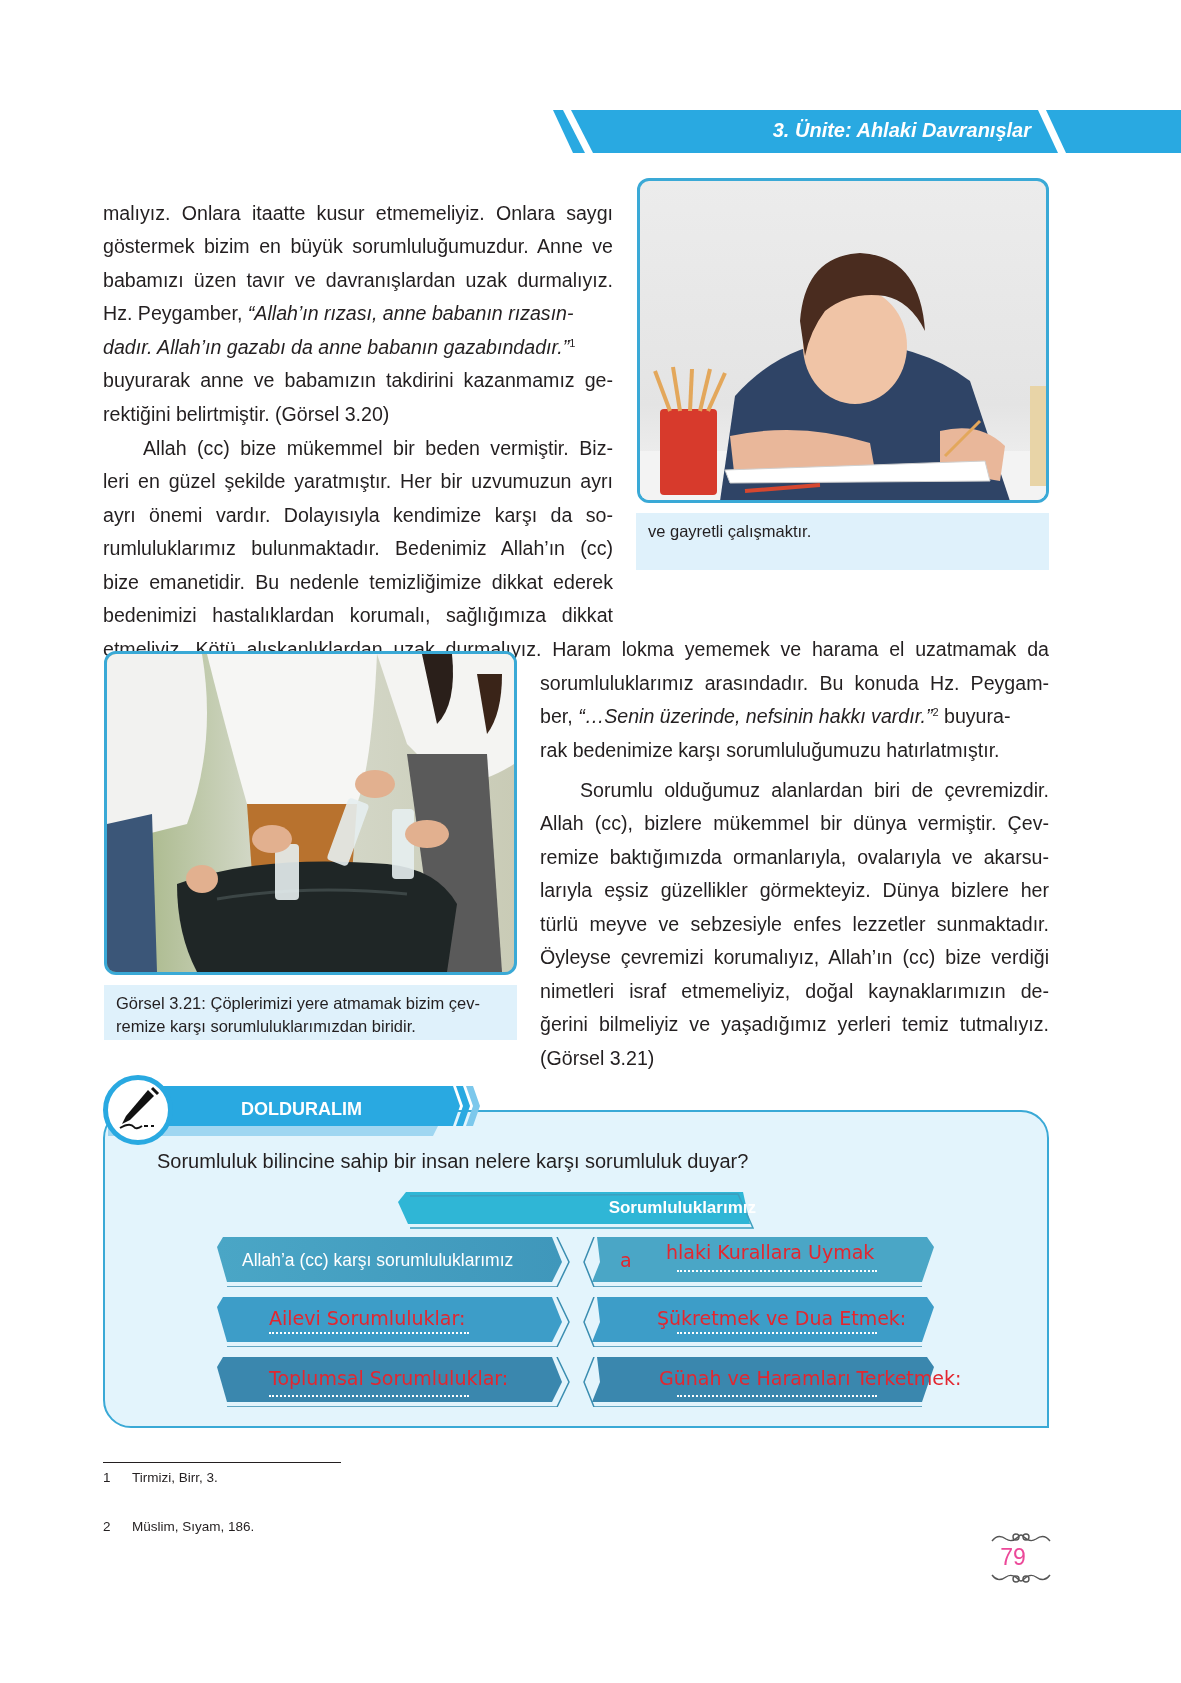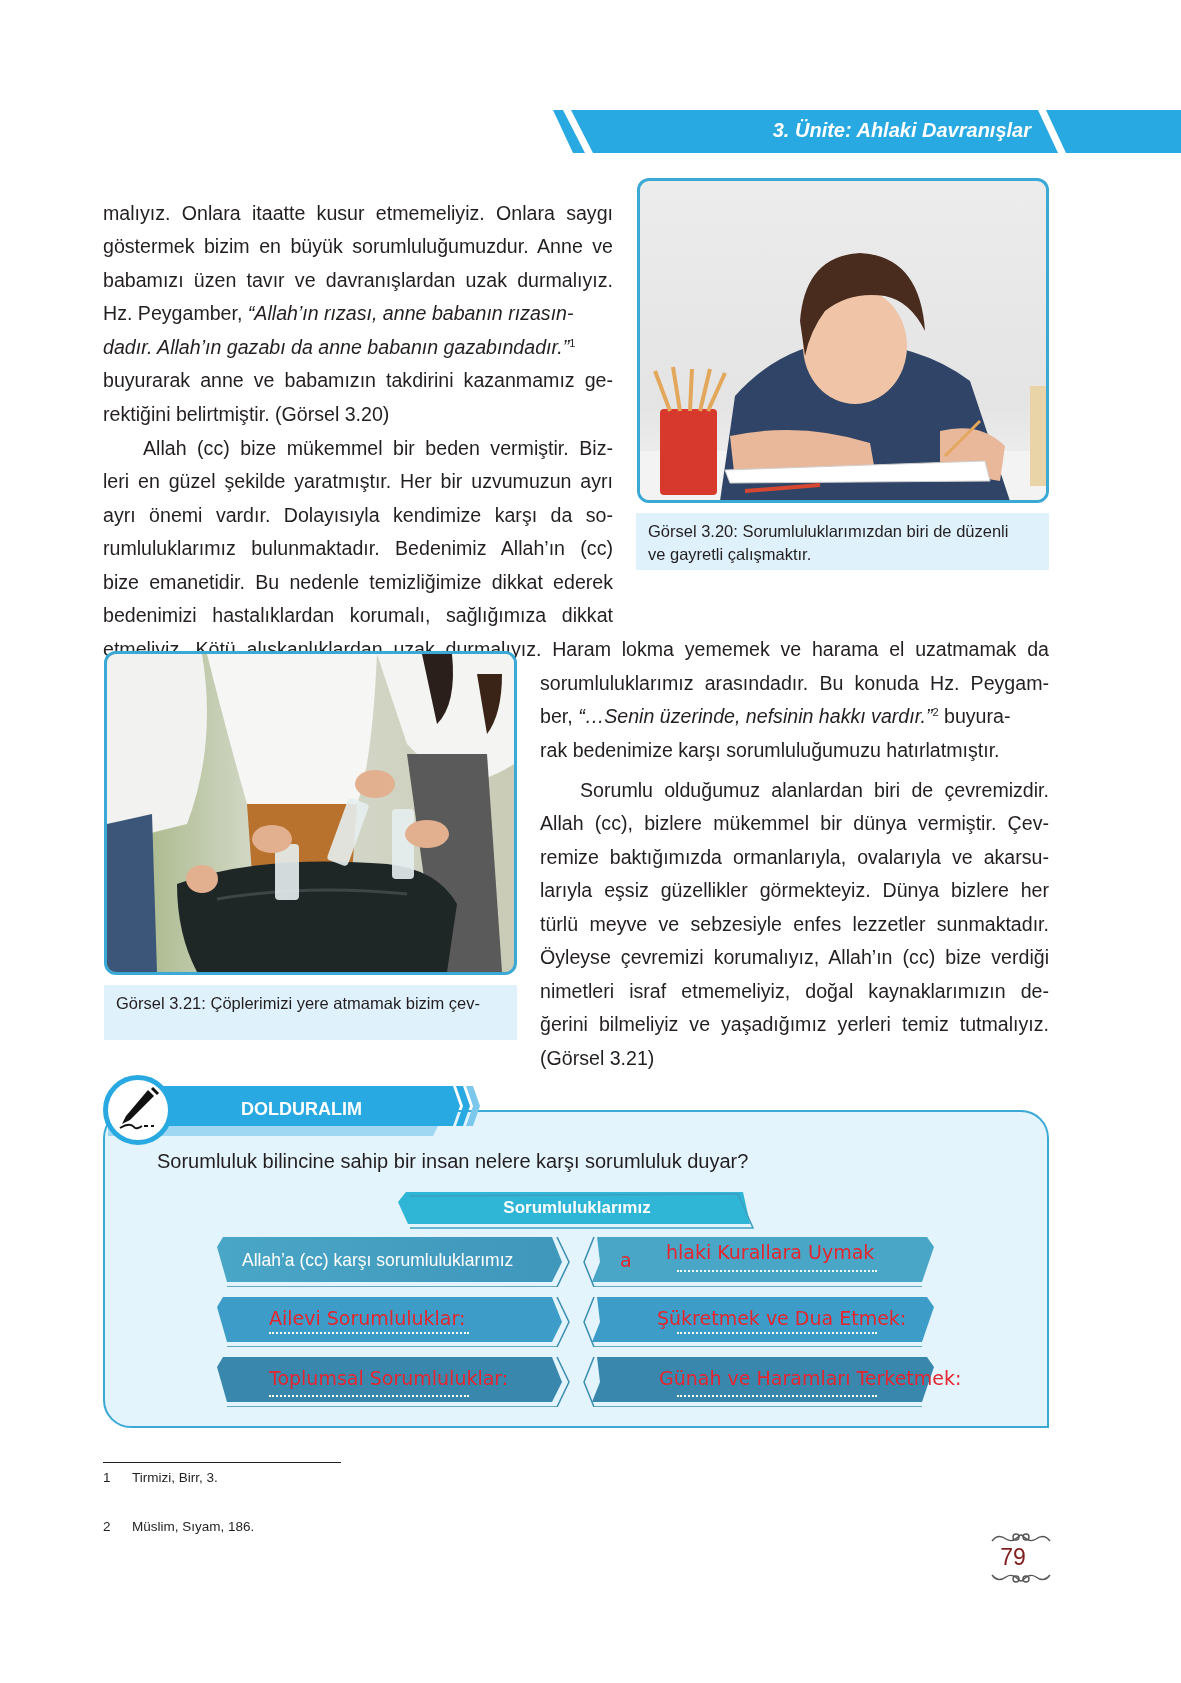--- a/index.html
+++ b/index.html
@@ -34,21 +34,21 @@
 
   .node { position:absolute; }
   .node svg { position:absolute; left:0; top:0; }
   .node-text { position:absolute; white-space:nowrap; }
   .hw { color:#e3262f; font-family:"DejaVu Sans", sans-serif; font-size:19px; }
   .dots { position:absolute; border-bottom:2px dotted #ffffff; height:0; }
 
   .footline { left:103px; top:1462px; width:238px; height:0; border-top:1.5px solid #231f20; }
   .fn { font-size:13.5px; line-height:22px; }
   .pageno { left:990px; top:1531px; width:62px; height:54px; text-align:center; }
-  .pageno-num { position:absolute; left:0; right:16px; top:13px; font-size:23px; color:#7f1d1d; }
+  .pageno-num { position:absolute; left:0; right:16px; top:13px; font-size:23px; color:#ec4899; }
 </style>
 </head>
 <body>
 
 <div class="abs hdr">
   <svg width="628" height="43" viewBox="0 0 628 43">
     <polygon points="0,0 10,0 32,43 20,43" fill="#29a9e1"></polygon>
     <polygon points="18,0 485,0 505,43 40,43" fill="#29a9e1"></polygon>
     <polygon points="493,0 628,0 628,43 513,43" fill="#29a9e1"></polygon>
   </svg>
@@ -100,21 +100,20 @@
         <line x1="60" y1="230" x2="70" y2="188"></line>
       <line x1="68" y1="230" x2="85" y2="192"></line>
     </g>
 
     <rect x="390" y="205" width="16" height="100" fill="#e8d4a7"></rect>
     <line x1="105" y1="310" x2="180" y2="304" stroke="#d7472f" stroke-width="4"></line>
     <line x1="305" y1="275" x2="340" y2="240" stroke="#e3a75b" stroke-width="3"></line>
   </svg>
 </div>
 <div class="abs cap" style="left:636px;top:513px;width:413px;height:57px;">
-  <div>Görsel 3.20: Sorumluluklarımızdan biri de düzenli</div>
   <div>ve gayretli çalışmaktır.</div>
 </div>
 
 <div class="abs fig" style="left:104px;top:651px;width:413px;height:324px;background:linear-gradient(90deg,#9eb07a 0%,#d8dccf 40%,#c9cbb6 100%);">
   <svg width="407" height="318" viewBox="0 0 407 318">
 
     <path d="M0,0 L95,0 Q110,90 80,170 L0,190 Z" fill="#f2f2f0"></path>
     <path d="M100,0 L270,0 Q265,110 250,150 L140,150 Q120,80 100,0 Z" fill="#f6f6f4"></path>
     <path d="M270,0 L407,0 L407,110 Q360,140 330,120 L300,90 Z" fill="#f4f4f2"></path>
 
@@ -135,20 +134,21 @@
     <rect x="285" y="155" width="22" height="70" rx="4" fill="#e6eef0" opacity="0.9"></rect>
 
     <ellipse cx="95" cy="225" rx="16" ry="14" fill="#e2b08f"></ellipse>
     <ellipse cx="165" cy="185" rx="20" ry="14" fill="#e2b08f"></ellipse>
     <ellipse cx="268" cy="130" rx="20" ry="14" fill="#e2b08f"></ellipse>
     <ellipse cx="320" cy="180" rx="22" ry="14" fill="#e2b08f"></ellipse>
   </svg>
 </div>
 <div class="abs cap" style="left:104px;top:985px;width:413px;height:55px;">
   <div>Görsel 3.21: Çöplerimizi yere atmamak bizim çev-</div>
+  <div>remize karşı sorumluluklarımızdan biridir.</div>
 </div>
 
 <div>
   <div class="para-line just" style="left:540px;top:639px;width:509px;">sorumluluklarımız arasındadır. Bu konuda Hz. Peygam-</div>
   <div class="para-line" style="left:540px;top:672px;width:509px;">
     <span>ber, </span><span class="it">“…Senin üzerinde, nefsinin hakkı vardır.”</span><sup>2</sup><span> buyura-</span>
   </div>
   <div class="para-line" style="left:540px;top:706px;width:509px;">rak bedenimize karşı sorumluluğumuzu hatırlatmıştır.</div>
   <div class="para-line just" style="left:580px;top:746px;width:469px;">Sorumlu olduğumuz alanlardan biri de çevremizdir.</div>
   <div class="para-line just" style="left:540px;top:779px;width:509px;">Allah (cc), bizlere mükemmel bir dünya vermiştir. Çev-</div>
@@ -180,21 +180,21 @@
     <line x1="43" y1="46" x2="46" y2="46" stroke="#111" stroke-width="2"></line>
   </svg>
 </div>
 <div class="abs question">Sorumluluk bilincine sahip bir insan nelere karşı sorumluluk duyar?</div>
 
 <div class="node" style="left:398px;top:1190px;width:358px;height:40px;">
   <svg width="358" height="40" viewBox="0 0 358 40">
     <polygon points="8,2 345,2 352,34 10,34 0,12" fill="#2fb6d6"></polygon>
     <polyline points="12,6 340,4 355,38 12,38" fill="none" stroke="#3c9fbf" stroke-width="1.5"></polyline>
   </svg>
-  <span class="node-text" style="left:0;right:0;text-align:center;top:8px;color:#fff;font-weight:bold;font-size:17px;">Sorumluluklarımız</span>
+  <span class="node-text" style="left:0;right:0;text-align:right;top:8px;color:#fff;font-weight:bold;font-size:17px;">Sorumluluklarımız</span>
 </div>
 
 <div class="node" style="left:217px;top:1237px;width:355px;height:50px;">
   <svg width="355" height="50" viewBox="0 0 355 50">
     <defs>
         <linearGradient id="g1" x1="0" x2="1">
           <stop offset="0" stop-color="#4aa6c6"></stop>
           <stop offset="1" stop-color="#3f97bb"></stop>
         </linearGradient>
       </defs>

